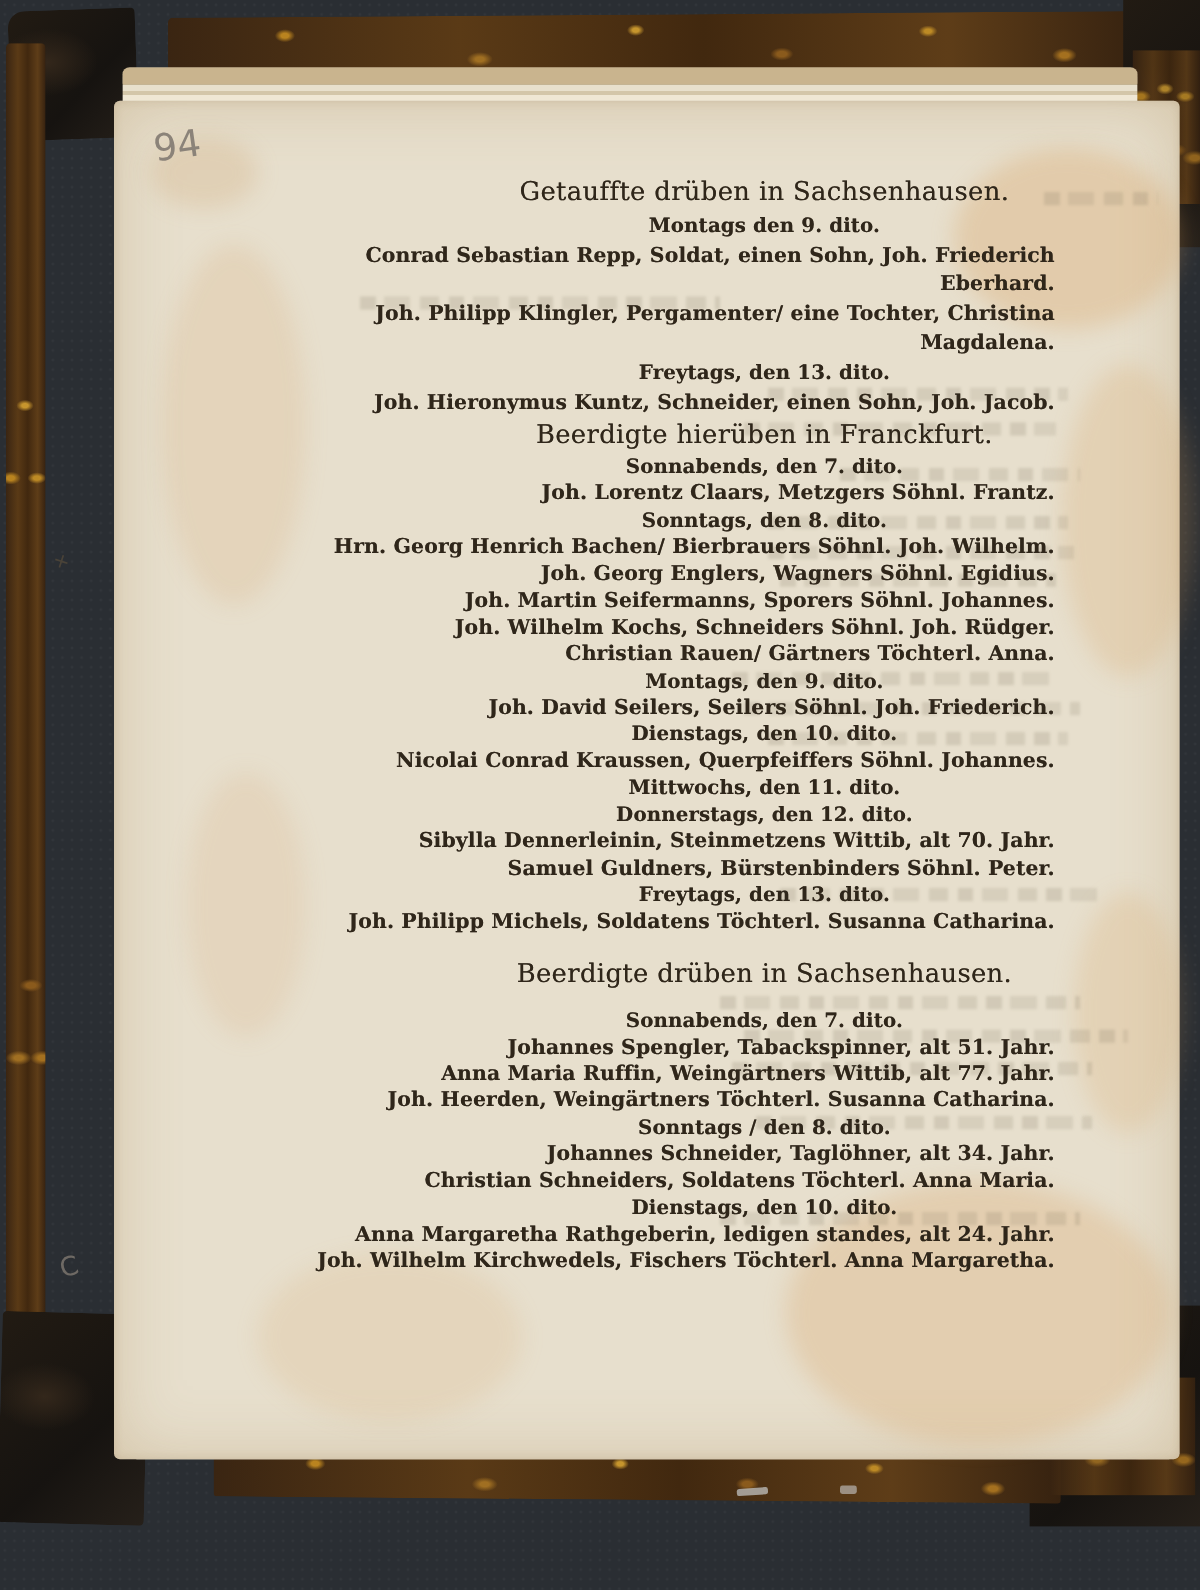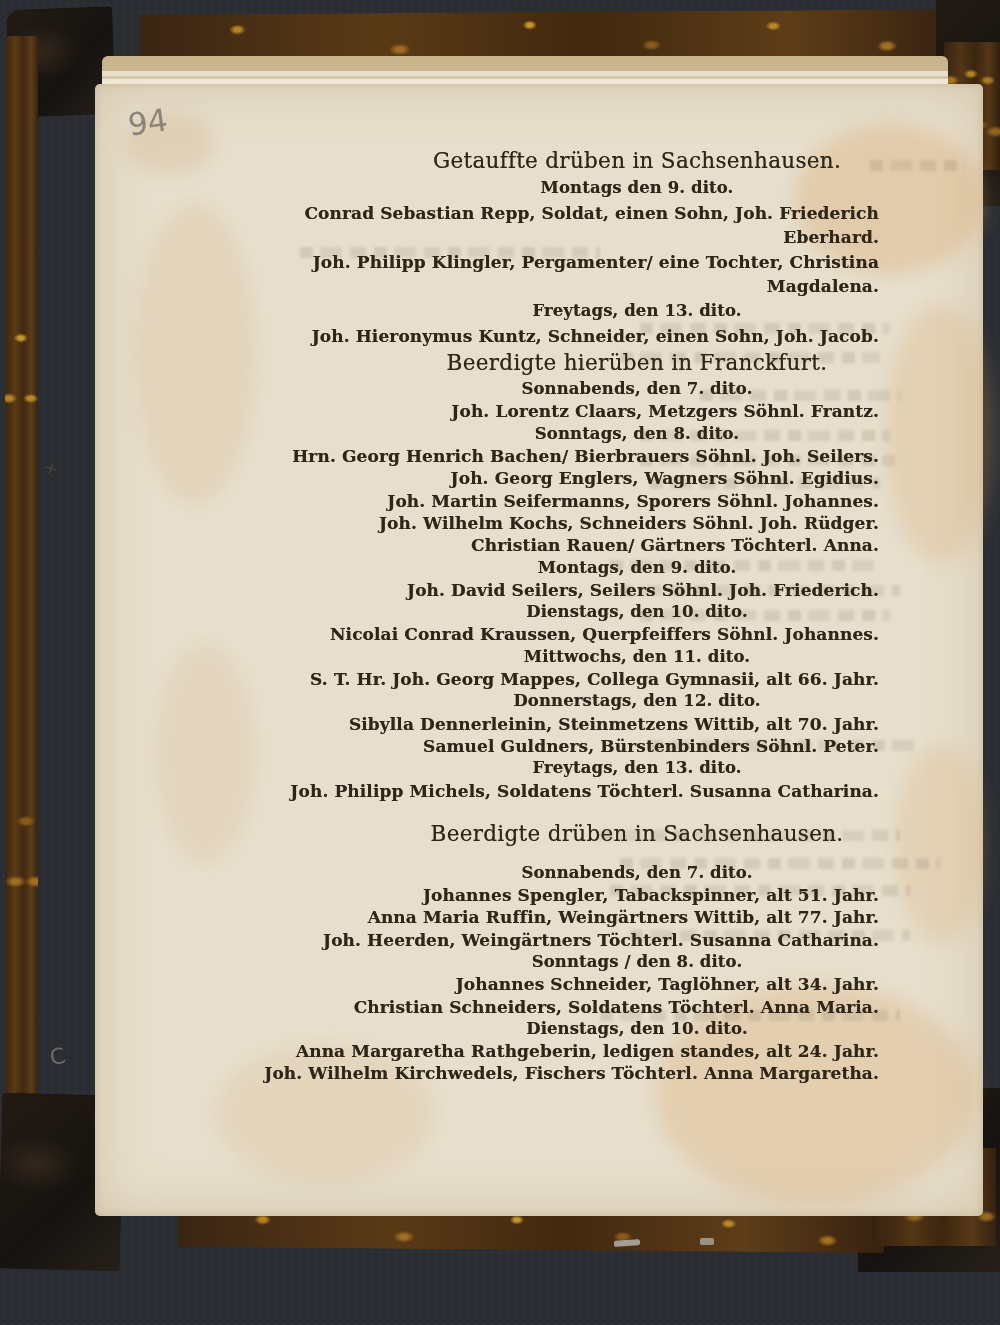--- a/index.html
+++ b/index.html
@@ -122,31 +122,30 @@
         <div class="line name">Conrad Sebastian Repp, Soldat, einen Sohn, Joh. Friederich Eberhard.</div>
         <div class="line name">Joh. Philipp Klingler, Pergamenter/ eine Tochter, Christina Magdalena.</div>
         <div class="line date">Freytags, den 13. dito.</div>
         <div class="line name">Joh. Hieronymus Kuntz, Schneider, einen Sohn, Joh. Jacob.</div>
       </div>
       <div class="heading">Beerdigte hierüben in Franckfurt.</div>
       <div class="section">
         <div class="line date">Sonnabends, den 7. dito.</div>
         <div class="line name">Joh. Lorentz Claars, Metzgers Söhnl. Frantz.</div>
         <div class="line date">Sonntags, den 8. dito.</div>
-        <div class="line name">Hrn. Georg Henrich Bachen/ Bierbrauers Söhnl. Joh. Seilers.</div>
+        <div class="line name">Hrn. Georg Henrich Bachen/ Bierbrauers Söhnl. Joh. Wilhelm.</div>
         <div class="line name">Joh. Georg Englers, Wagners Söhnl. Egidius.</div>
         <div class="line name">Joh. Martin Seifermanns, Sporers Söhnl. Johannes.</div>
         <div class="line name">Joh. Wilhelm Kochs, Schneiders Söhnl. Joh. Rüdger.</div>
         <div class="line name">Christian Rauen/ Gärtners Töchterl. Anna.</div>
         <div class="line date">Montags, den 9. dito.</div>
         <div class="line name">Joh. David Seilers, Seilers Söhnl. Joh. Friederich.</div>
         <div class="line date">Dienstags, den 10. dito.</div>
         <div class="line name">Nicolai Conrad Kraussen, Querpfeiffers Söhnl. Johannes.</div>
         <div class="line date">Mittwochs, den 11. dito.</div>
-        <div class="line name">S. T. Hr. Joh. Georg Mappes, Collega Gymnasii, alt 66. Jahr.</div>
         <div class="line date">Donnerstags, den 12. dito.</div>
         <div class="line name">Sibylla Dennerleinin, Steinmetzens Wittib, alt 70. Jahr.</div>
         <div class="line name">Samuel Guldners, Bürstenbinders Söhnl. Peter.</div>
         <div class="line date">Freytags, den 13. dito.</div>
         <div class="line name">Joh. Philipp Michels, Soldatens Töchterl. Susanna Catharina.</div>
       </div>
       <div class="heading big-gap">Beerdigte drüben in Sachsenhausen.</div>
       <div class="section">
         <div class="line date">Sonnabends, den 7. dito.</div>
         <div class="line name">Johannes Spengler, Tabackspinner, alt 51. Jahr.</div>

